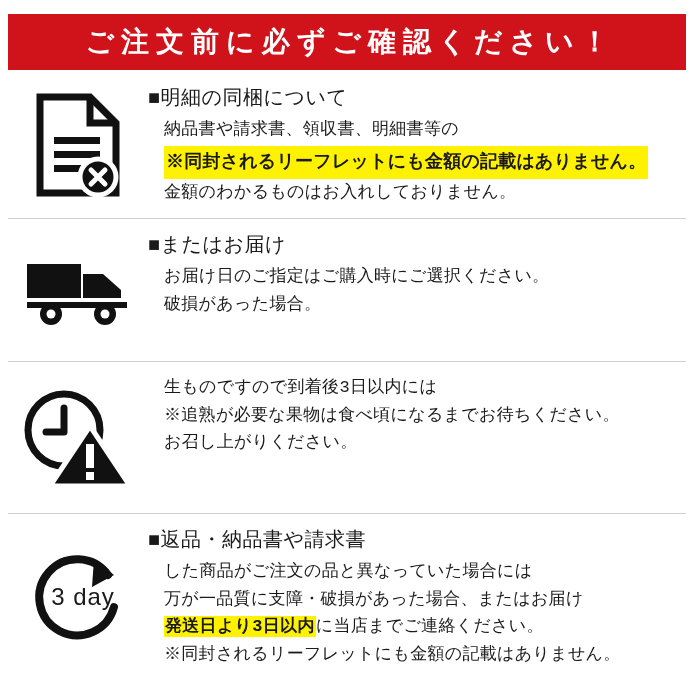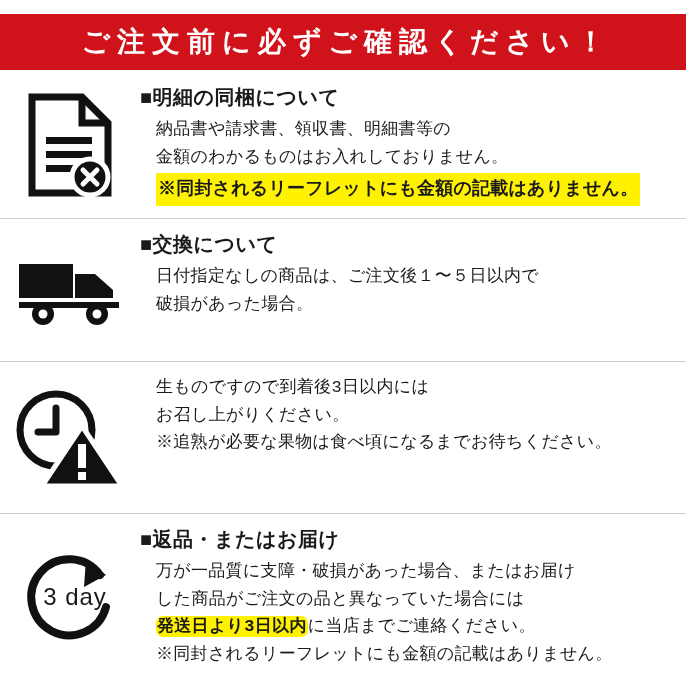--- a/index.html
+++ b/index.html
@@ -12,21 +12,21 @@
     background: #ffffff;
     font-family: "Liberation Sans", sans-serif;
     color: #1a1a1a;
     overflow: hidden;
   }
   .page {
     width: 700px;
     height: 700px;
     position: relative;
     box-sizing: border-box;
-    padding: 14px 14px 10px 0;
+    padding: 14px 14px 10px 8px;
     background: #ffffff;
   }
   .banner {
     background: #d0121b;
     color: #ffffff;
     height: 56px;
     display: flex;
     align-items: center;
     justify-content: center;
     letter-spacing: 7px;
@@ -58,21 +58,21 @@
     align-items: flex-end;
     justify-content: center;
     align-self: center;
   }
   .body-cell {
     flex: 1 1 auto;
     padding: 12px 6px 12px 0;
   }
   .heading {
     font-size: 20px;
-    font-weight: bold;
+    font-weight: normal;
     line-height: 1.3;
     margin-bottom: 6px;
     letter-spacing: 0.5px;
   }
   .lines {
     margin-left: 16px;
   }
   .line {
     font-size: 17px;
     line-height: 1.62;
@@ -86,21 +86,20 @@
     font-size: 18px;
     letter-spacing: 0.2px;
     padding: 2px 2px;
     display: inline-block;
     margin-top: 2px;
   }
   .inline-hl {
     background: #fff200;
     font-weight: bold;
     padding: 1px 1px;
-    border-radius: 7px;
   }
   svg { display: block; }
   .day-icon-wrap {
     position: relative;
     width: 116px;
     height: 96px;
   }
   .day-text {
     position: absolute;
     left: 0;
@@ -137,81 +136,81 @@
           <rect x="22" y="58" width="46" height="7" fill="#111"></rect>
           <rect x="22" y="72" width="30" height="7" fill="#111"></rect>
           <circle cx="66" cy="84" r="18" fill="#111" stroke="#fff" stroke-width="5"></circle>
           <path d="M59 77 L73 91 M73 77 L59 91" stroke="#fff" stroke-width="5" stroke-linecap="round"></path>
         </svg>
       </div>
       <div class="body-cell">
         <div class="heading">■明細の同梱について</div>
         <div class="lines">
           <div class="line">納品書や請求書、領収書、明細書等の</div>
+          <div class="line"><span class="hl-strong">※同封されるリーフレットにも金額の記載はありません。</span></div>
           <div class="line">金額のわかるものはお入れしておりません。</div>
-          <div class="line"><span class="hl-strong">※同封されるリーフレットにも金額の記載はありません。</span></div>
         </div>
       </div>
     </div>
 
     <div class="row row-2">
       <div class="icon-cell">
         <svg width="110" height="80" viewBox="0 0 110 80" aria-hidden="true">
           <rect x="4" y="14" width="54" height="34" fill="#111"></rect>
           <path d="M60 24 H80 L98 40 V48 H60 Z" fill="#111"></path>
           <rect x="4" y="52" width="100" height="6" fill="#111"></rect>
           <circle cx="28" cy="64" r="11" fill="#111"></circle>
           <circle cx="28" cy="64" r="4.5" fill="#fff"></circle>
           <circle cx="82" cy="64" r="11" fill="#111"></circle>
           <circle cx="82" cy="64" r="4.5" fill="#fff"></circle>
         </svg>
       </div>
       <div class="body-cell">
-        <div class="heading">■交換について</div>
-        <div class="lines">
-          <div class="line">日付指定なしの商品は、ご注文後１〜５日以内で</div>
+        <div class="heading">■またはお届け</div>
+        <div class="lines">
+          <div class="line">お届け日のご指定はご購入時にご選択ください。</div>
           <div class="line">破損があった場合。</div>
         </div>
       </div>
     </div>
 
     <div class="row row-3">
       <div class="icon-cell">
         <svg width="116" height="104" viewBox="0 0 116 104" aria-hidden="true">
           <circle cx="44" cy="44" r="36" fill="none" stroke="#111" stroke-width="7"></circle>
           <path d="M44 22 V46 H26" fill="none" stroke="#111" stroke-width="7" stroke-linecap="round" stroke-linejoin="round"></path>
           <path d="M70 40 L110 100 H30 Z" fill="#111" stroke="#fff" stroke-width="5" stroke-linejoin="round"></path>
           <rect x="66" y="58" width="8" height="24" fill="#fff"></rect>
           <rect x="66" y="86" width="8" height="8" fill="#fff"></rect>
         </svg>
       </div>
       <div class="body-cell">
         <div class="lines">
           <div class="line">生ものですので到着後3日以内には</div>
+          <div class="line">※追熟が必要な果物は食べ頃になるまでお待ちください。</div>
           <div class="line">お召し上がりください。</div>
-          <div class="line">※追熟が必要な果物は食べ頃になるまでお待ちください。</div>
         </div>
       </div>
     </div>
 
     <div class="row row-4">
       <div class="icon-cell">
         <div class="day-icon-wrap">
           <svg width="116" height="96" viewBox="0 0 116 96" aria-hidden="true">
             <path d="M88 26 A38 38 0 1 0 94 58" fill="none" stroke="#111" stroke-width="8" stroke-linecap="round"></path>
             <path d="M74 10 L94 26 L72 38 Z" fill="#111"></path>
           </svg>
           <div class="day-text">3 day</div>
         </div>
       </div>
       <div class="body-cell">
-        <div class="heading">■返品・またはお届け</div>
-        <div class="lines">
+        <div class="heading">■返品・納品書や請求書</div>
+        <div class="lines">
+          <div class="line">した商品がご注文の品と異なっていた場合には</div>
           <div class="line">万が一品質に支障・破損があった場合、またはお届け</div>
-          <div class="line">した商品がご注文の品と異なっていた場合には</div>
           <div class="line"><span class="inline-hl">発送日より3日以内</span><span>に当店までご連絡ください。</span></div>
           <div class="line">※同封されるリーフレットにも金額の記載はありません。</div>
         </div>
       </div>
     </div>
 
   </div>
 </div>
 
 </body></html>

